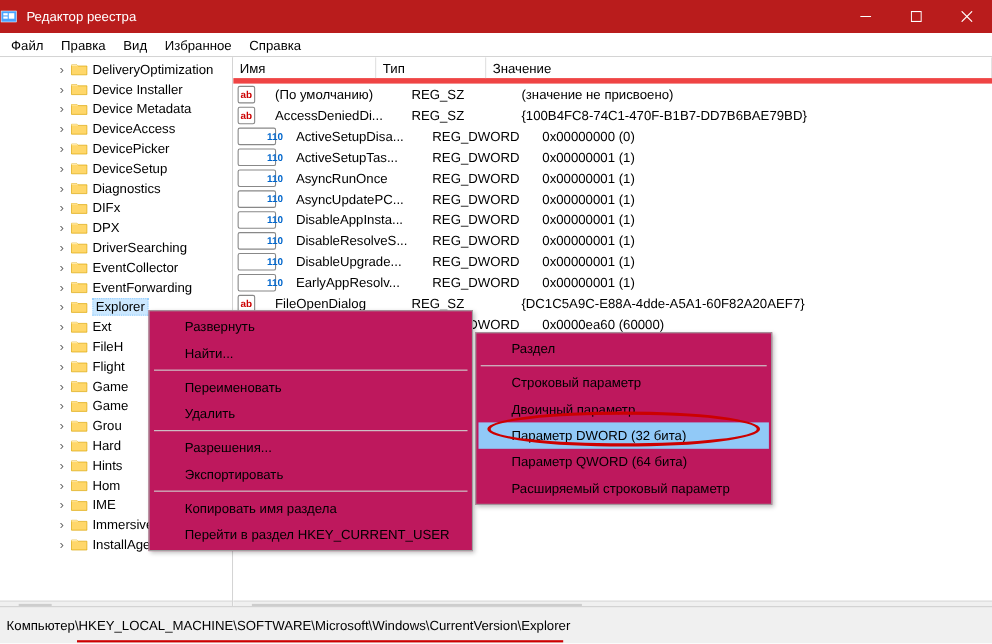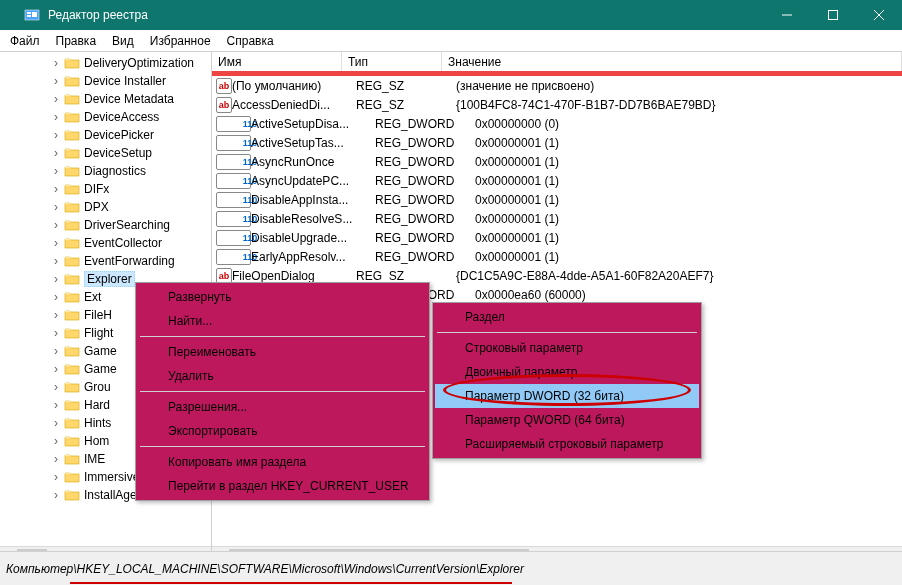--- a/index.html
+++ b/index.html
@@ -1,18 +1,18 @@
 <!DOCTYPE html>
 <html><head>
 <meta charset="utf-8">
 <style>
 * { margin: 0; padding: 0; box-sizing: border-box; font-family: "Segoe UI", Tahoma, sans-serif; font-size: 12px; }
 body { background: #fff; width: 902px; height: 585px; overflow: hidden; position: relative; }
 
-.titlebar { background: #0f766e; color: #fff; height: 30px; display: flex; align-items: center; padding-left: 24px; }
+.titlebar { background: #b91c1c; color: #fff; height: 30px; display: flex; align-items: center; padding-left: 0; }
 .titlebar .app-icon { width: 16px; height: 16px; margin-right: 8px; display: inline-flex; }
 .titlebar .title-text { flex: 1; font-size: 12px; }
 .titlebar .win-btns { display: flex; height: 100%; }
 .titlebar .win-btn { width: 46px; display: flex; align-items: center; justify-content: center; color: #fff; }
 .titlebar .win-btn svg { width: 10px; height: 10px; }
 
 .menubar { background: #fff; border-bottom: 1px solid #d0d0d0; height: 22px; display: flex; align-items: center; padding: 0 2px; }
 .menubar .mitem { padding: 2px 8px; cursor: default; }
 
 .workspace { position: absolute; top: 52px; left: 0; right: 0; bottom: 22px; display: flex; }
@@ -29,28 +29,28 @@
 
 .list-pane { flex: 1; overflow: hidden; position: relative; background: #fff; }
 .list-header { display: flex; border-bottom: 5px solid #ef4444; height: 24px; align-items: center; background: #fff; }
 .list-header .col { padding: 0 6px; border-right: 1px solid #e0e0e0; height: 100%; display: flex; align-items: center; }
 .col-name { width: 130px; }
 .col-type { width: 100px; }
 .col-value { flex: 1; }
 
 .list-body { }
 .list-row { display: flex; align-items: center; height: 19px; padding-left: 4px; }
-.list-row .vicon { width: 16px; height: 16px; margin-right: 0; display: inline-flex; align-items: center; justify-content: center; border: 1px solid #888; border-radius: 2px; font-size: 9px; font-weight: bold; }
+.list-row .vicon { width: 16px; height: 16px; margin-right: 18px; display: inline-flex; align-items: center; justify-content: center; border: 1px solid #888; border-radius: 2px; font-size: 9px; font-weight: bold; }
 .vicon.str { color: #c00; background: #fff; }
 .vicon.bin { color: #0066cc; background: #fff; padding-left: 33px; }
 .list-row .cname { width: 124px; overflow: hidden; text-overflow: ellipsis; white-space: nowrap; }
 .list-row .ctype { width: 100px; }
 .list-row .cvalue { flex: 1; white-space: nowrap; }
 
-.statusbar { position: absolute; bottom: 0; left: 0; right: 0; height: 34px; border-top: 1px solid #d0d0d0; display: flex; align-items: center; padding: 0 6px; background: #f0f0f0; font-style: italic; }
+.statusbar { position: absolute; bottom: 0; left: 0; right: 0; height: 34px; border-top: 1px solid #d0d0d0; display: flex; align-items: center; padding: 0 6px; background: #f0f0f0; }
 .status-underline { position: absolute; left: 70px; right: 390px; bottom: 1px; height: 2px; background: #cc0000; }
 
 .hscroll { position: absolute; left: 0; right: 0; bottom: 0; height: 17px; background: #f0f0f0; border-top: 1px solid #dadada; }
 .hscroll .track { position: absolute; left: 17px; right: 17px; top: 0; bottom: 0; }
 .hscroll .thumb { position: absolute; top: 2px; bottom: 2px; background: #cdcdcd; border-radius: 0; }
 .hscroll .arrow { position: absolute; top: 0; bottom: 0; width: 17px; display: flex; align-items: center; justify-content: center; color: #606060; }
 .hscroll .arrow.l { left: 0; } .hscroll .arrow.r { right: 0; }
 
 .ctxmenu { position: absolute; background: #be185d; border: 1px solid #a0a0a0; box-shadow: 2px 2px 4px rgba(0,0,0,0.25); padding: 2px; z-index: 100; }
 .ctxmenu .mrow { height: 24px; display: flex; align-items: center; padding: 0 30px 0 30px; cursor: default; position: relative; white-space: nowrap; }

